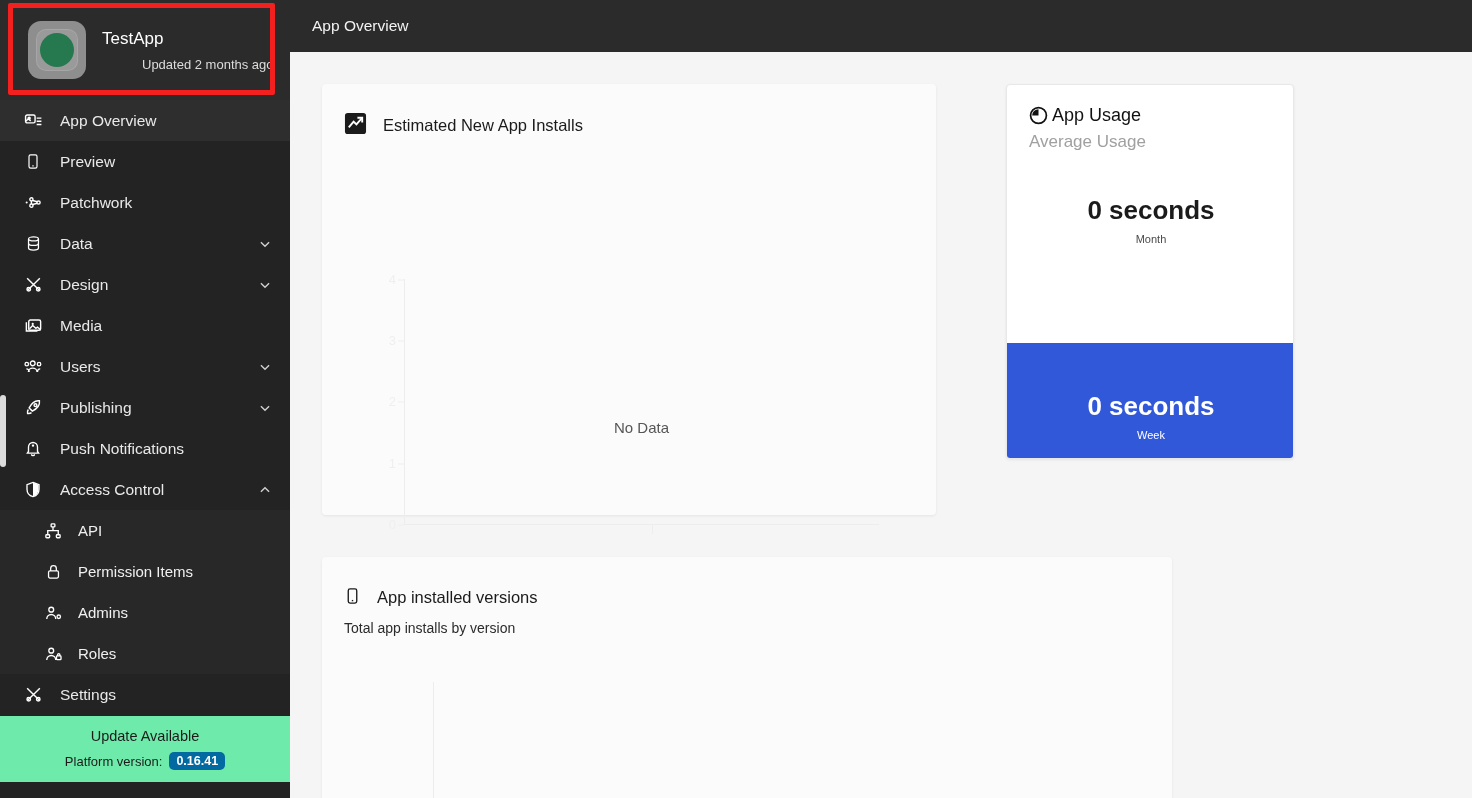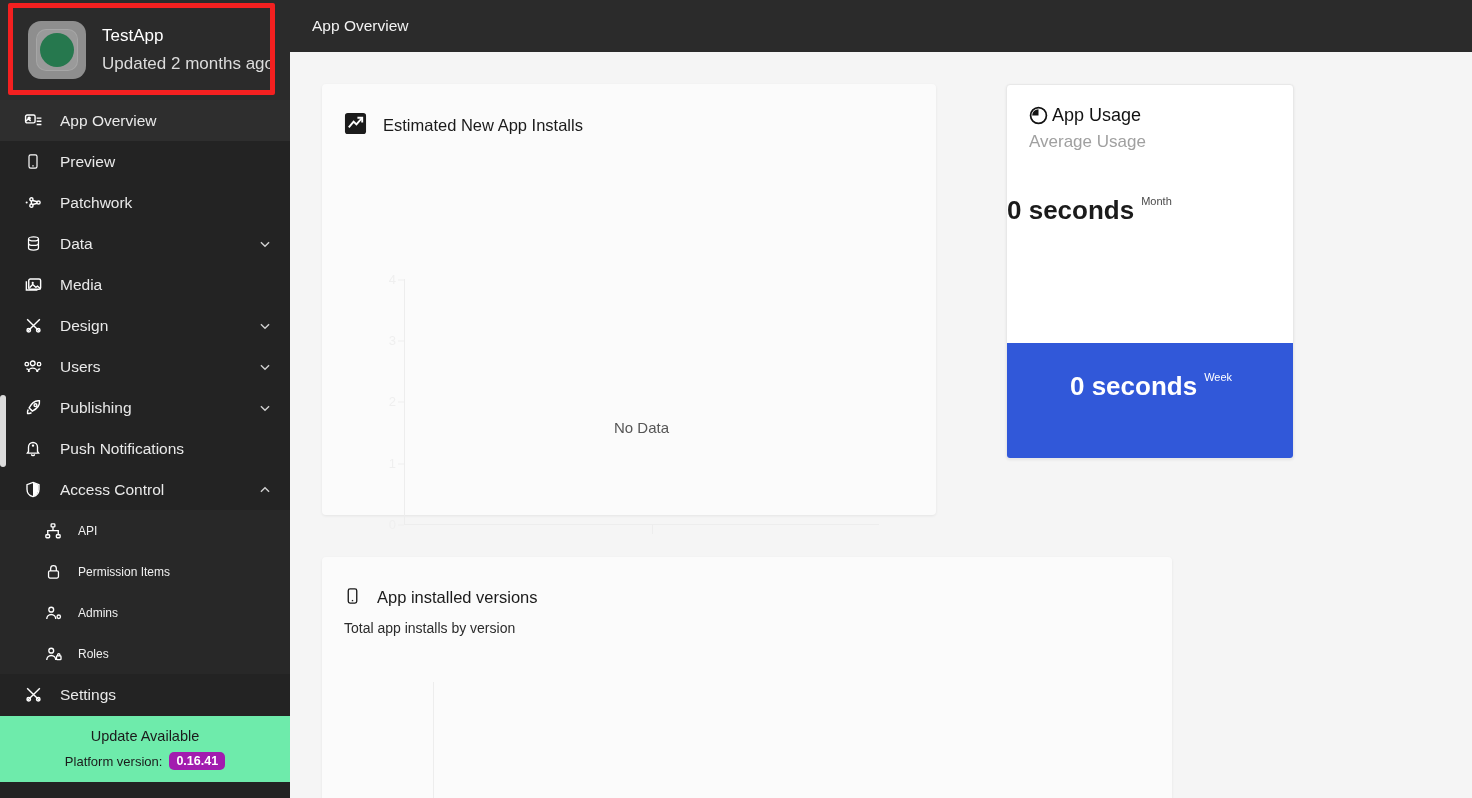--- a/index.html
+++ b/index.html
@@ -56,21 +56,21 @@
   .app-icon .dot {
     position: absolute;
     left: 50%; top: 50%;
     transform: translate(-50%,-50%);
     width: 34px; height: 34px;
     border-radius: 50%;
     background: #26784e;
   }
   .app-meta { display: flex; flex-direction: column; gap: 8px; }
   .app-name { color: #ffffff; font-size: 17px; }
-  .app-updated { color: #dcdcdc; font-size: 17px; }
+  .app-updated { color: #dcdcdc; font-size: 13px; margin-left: 40px; }
 
   .nav { list-style: none; }
   .nav-item {
     height: 41px;
     display: flex;
     align-items: center;
     padding: 0 18px 0 22px;
     color: #e9e9e9;
     font-size: 15.5px;
     cursor: pointer;
@@ -85,21 +85,21 @@
     color: #ffffff;
   }
   .nav-item .lbl { flex: 1; white-space: nowrap; }
   .chev { width: 14px; height: 14px; color: #d0d0d0; flex: 0 0 14px; }
   .sub-group { background: #282828; }
   .sub-item {
     height: 41px;
     display: flex; align-items: center;
     padding-left: 42px;
     color: #f0f0f0;
-    font-size: 12px;
+    font-size: 15px;
     cursor: pointer;
   }
   .sub-item .ico {
     width: 22px; height: 20px; flex: 0 0 22px;
     margin-right: 14px;
     display: flex; align-items: center; justify-content: center;
     color: #ffffff;
   }
 
   .update-banner {
@@ -108,21 +108,21 @@
     width: 290px; height: 66px;
     background: #6eebab;
     display: flex; flex-direction: column;
     align-items: center; justify-content: center;
     gap: 8px;
     cursor: pointer;
   }
   .update-title { color: #1b1b1b; font-size: 14.5px; }
   .update-sub { color: #1b1b1b; font-size: 13px; display: flex; align-items: center; gap: 7px; }
   .version-pill {
-    background: #a21caf;
+    background: #0369a1;
     color: #ffffff;
     font-size: 12.5px;
     font-weight: bold;
     border-radius: 5px;
     padding: 2px 7px;
   }
   .sidebar-scroll {
     position: absolute;
     left: 0; top: 395px;
     width: 6px; height: 72px;
@@ -193,21 +193,21 @@
   .legend-item { display: flex; align-items: center; gap: 7px; font-size: 14.5px; cursor: pointer; }
   .legend-swatch { width: 17px; height: 17px; border-radius: 50%; }
 
   
   .usage-head { padding: 20px 0 0 22px; }
   .usage-title-row { display: flex; align-items: center; gap: 4px; }
   .usage-title { font-size: 18px; font-weight: normal; color: #121212; }
   .usage-sub { font-size: 17px; color: #a0a0a0; margin-top: 6px; padding-left: 22px; }
   .usage-block {
     position: absolute; left: 0; width: 288px;
-    display: flex; flex-direction: row; align-items: flex-start; gap: 7px;
+    display: flex; flex-direction: column; align-items: center; gap: 7px;
   }
   #usage-month { top: 110px; }
   #usage-week  { top: 258px; height: 117px; background: #3158d9; justify-content: center; padding-top: 28px; }
   .usage-value { font-size: 26px; font-weight: bold; color: #1b1b1b; }
   .usage-label { font-size: 11px; color: #4a4a4a; }
   #usage-week .usage-value, #usage-week .usage-label { color: #ffffff; }
 
   svg { display: block; }
 </style>
 </head>
@@ -280,43 +280,43 @@
           <span class="chev">
             <svg width="14" height="14" viewBox="0 0 24 24" fill="none" stroke="currentColor" stroke-width="2.4">
                 <polyline points="5,9 12,16 19,9"></polyline>
               </svg>
           </span>
         </li>
 
         <li class="nav-item">
           <span class="ico">
             <svg width="19" height="19" viewBox="0 0 24 24" fill="none" stroke="currentColor" stroke-width="1.8">
+              <path d="M4 4l16 16M20 4L4 20"></path>
+                <circle cx="6" cy="18" r="2.2"></circle>
+                <circle cx="18" cy="18" r="2.2"></circle>
+            </svg>
+          </span>
+          <span class="lbl">Design</span>
+          <span class="chev">
+            <svg width="14" height="14" viewBox="0 0 24 24" fill="none" stroke="currentColor" stroke-width="2.4">
+                <polyline points="5,9 12,16 19,9"></polyline>
+              </svg>
+          </span>
+        </li>
+
+        <li class="nav-item">
+          <span class="ico">
+            <svg width="19" height="19" viewBox="0 0 24 24" fill="none" stroke="currentColor" stroke-width="1.8">
               <rect x="6" y="5" width="15" height="13" rx="2"></rect>
                 <path d="M3 8v11h14"></path>
               <circle cx="11" cy="10" r="1.4" fill="currentColor" stroke="none"></circle>
                 <path d="M7 16l4-4 4 3.5 2-1.5 4 3.5"></path>
             </svg>
           </span>
           <span class="lbl">Media</span>
-        </li>
-
-        <li class="nav-item">
-          <span class="ico">
-            <svg width="19" height="19" viewBox="0 0 24 24" fill="none" stroke="currentColor" stroke-width="1.8">
-              <path d="M4 4l16 16M20 4L4 20"></path>
-                <circle cx="6" cy="18" r="2.2"></circle>
-                <circle cx="18" cy="18" r="2.2"></circle>
-            </svg>
-          </span>
-          <span class="lbl">Design</span>
-          <span class="chev">
-            <svg width="14" height="14" viewBox="0 0 24 24" fill="none" stroke="currentColor" stroke-width="2.4">
-                <polyline points="5,9 12,16 19,9"></polyline>
-              </svg>
-          </span>
         </li>
 
         <li class="nav-item">
           <span class="ico">
             <svg width="21" height="19" viewBox="0 0 24 24" fill="none" stroke="currentColor" stroke-width="1.7">
               <circle cx="11" cy="8" r="3"></circle>
                 <path d="M5.5 19c0-3 2.5-5 5.5-5s5.5 2 5.5 5"></path>
               <circle cx="19" cy="9" r="2.2"></circle>
                 <path d="M17 19c0-2.4 1-4 3.5-4"></path>
               <circle cx="3.5" cy="9" r="2.2"></circle>

